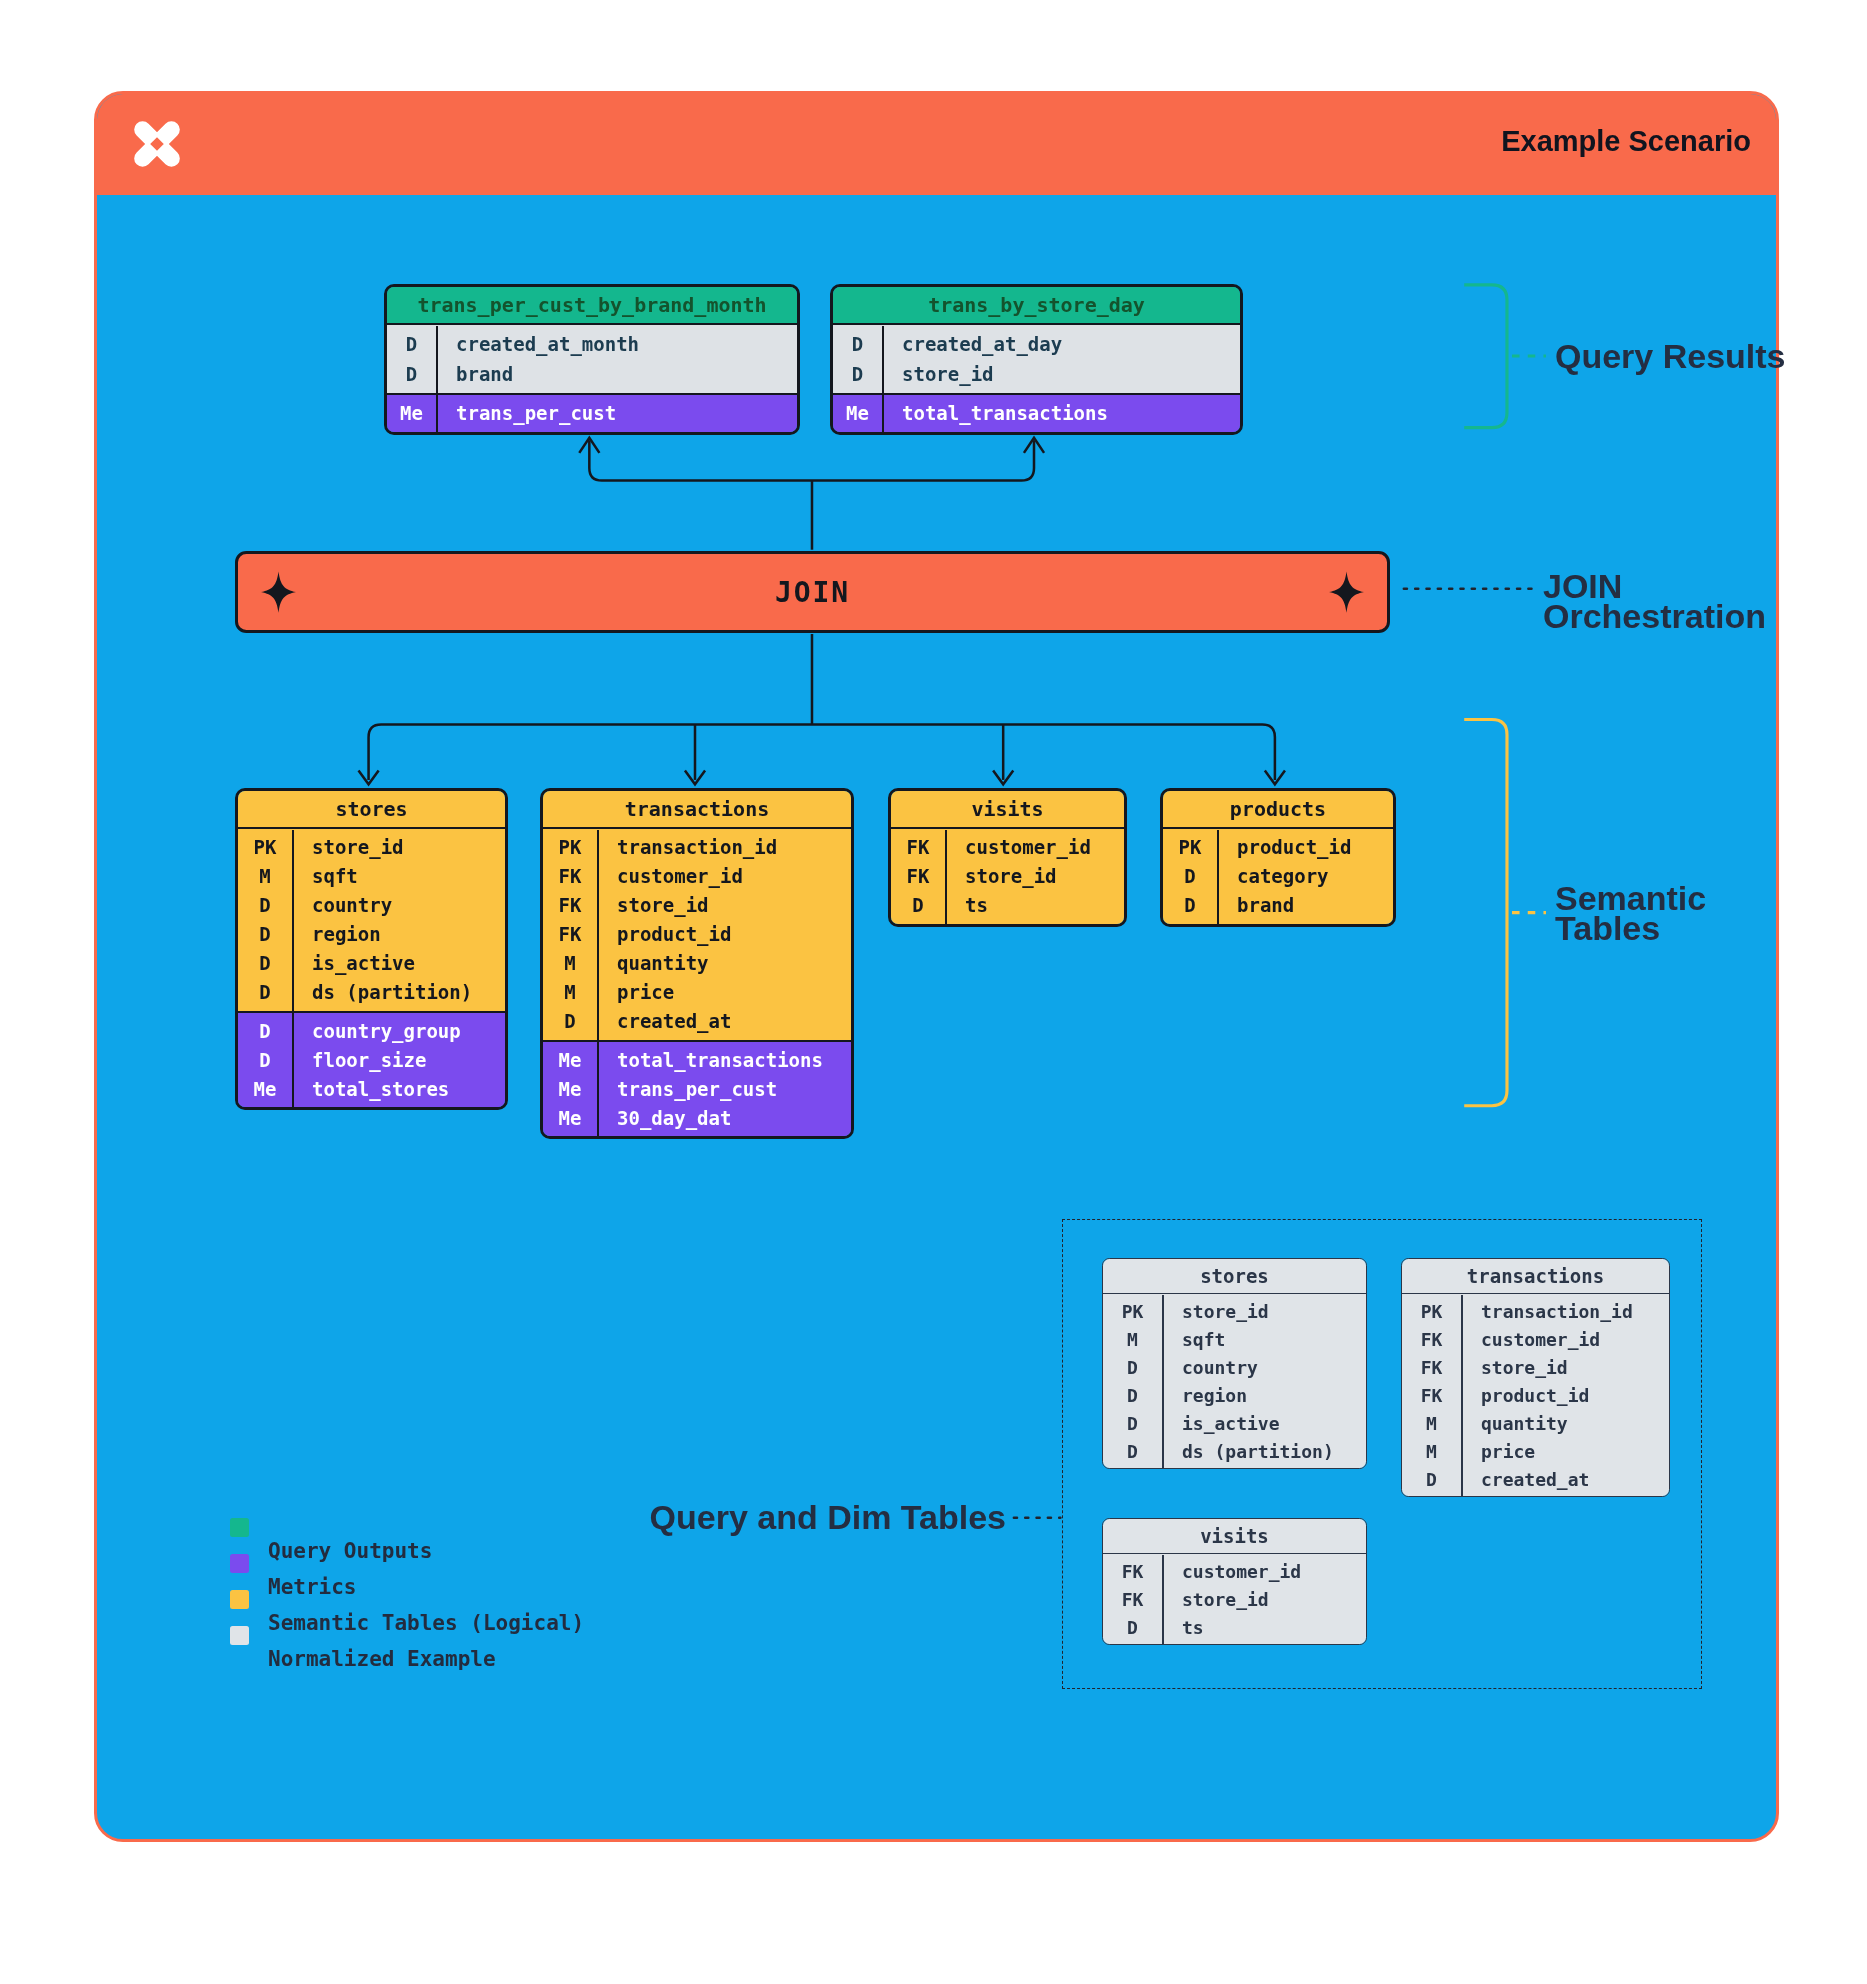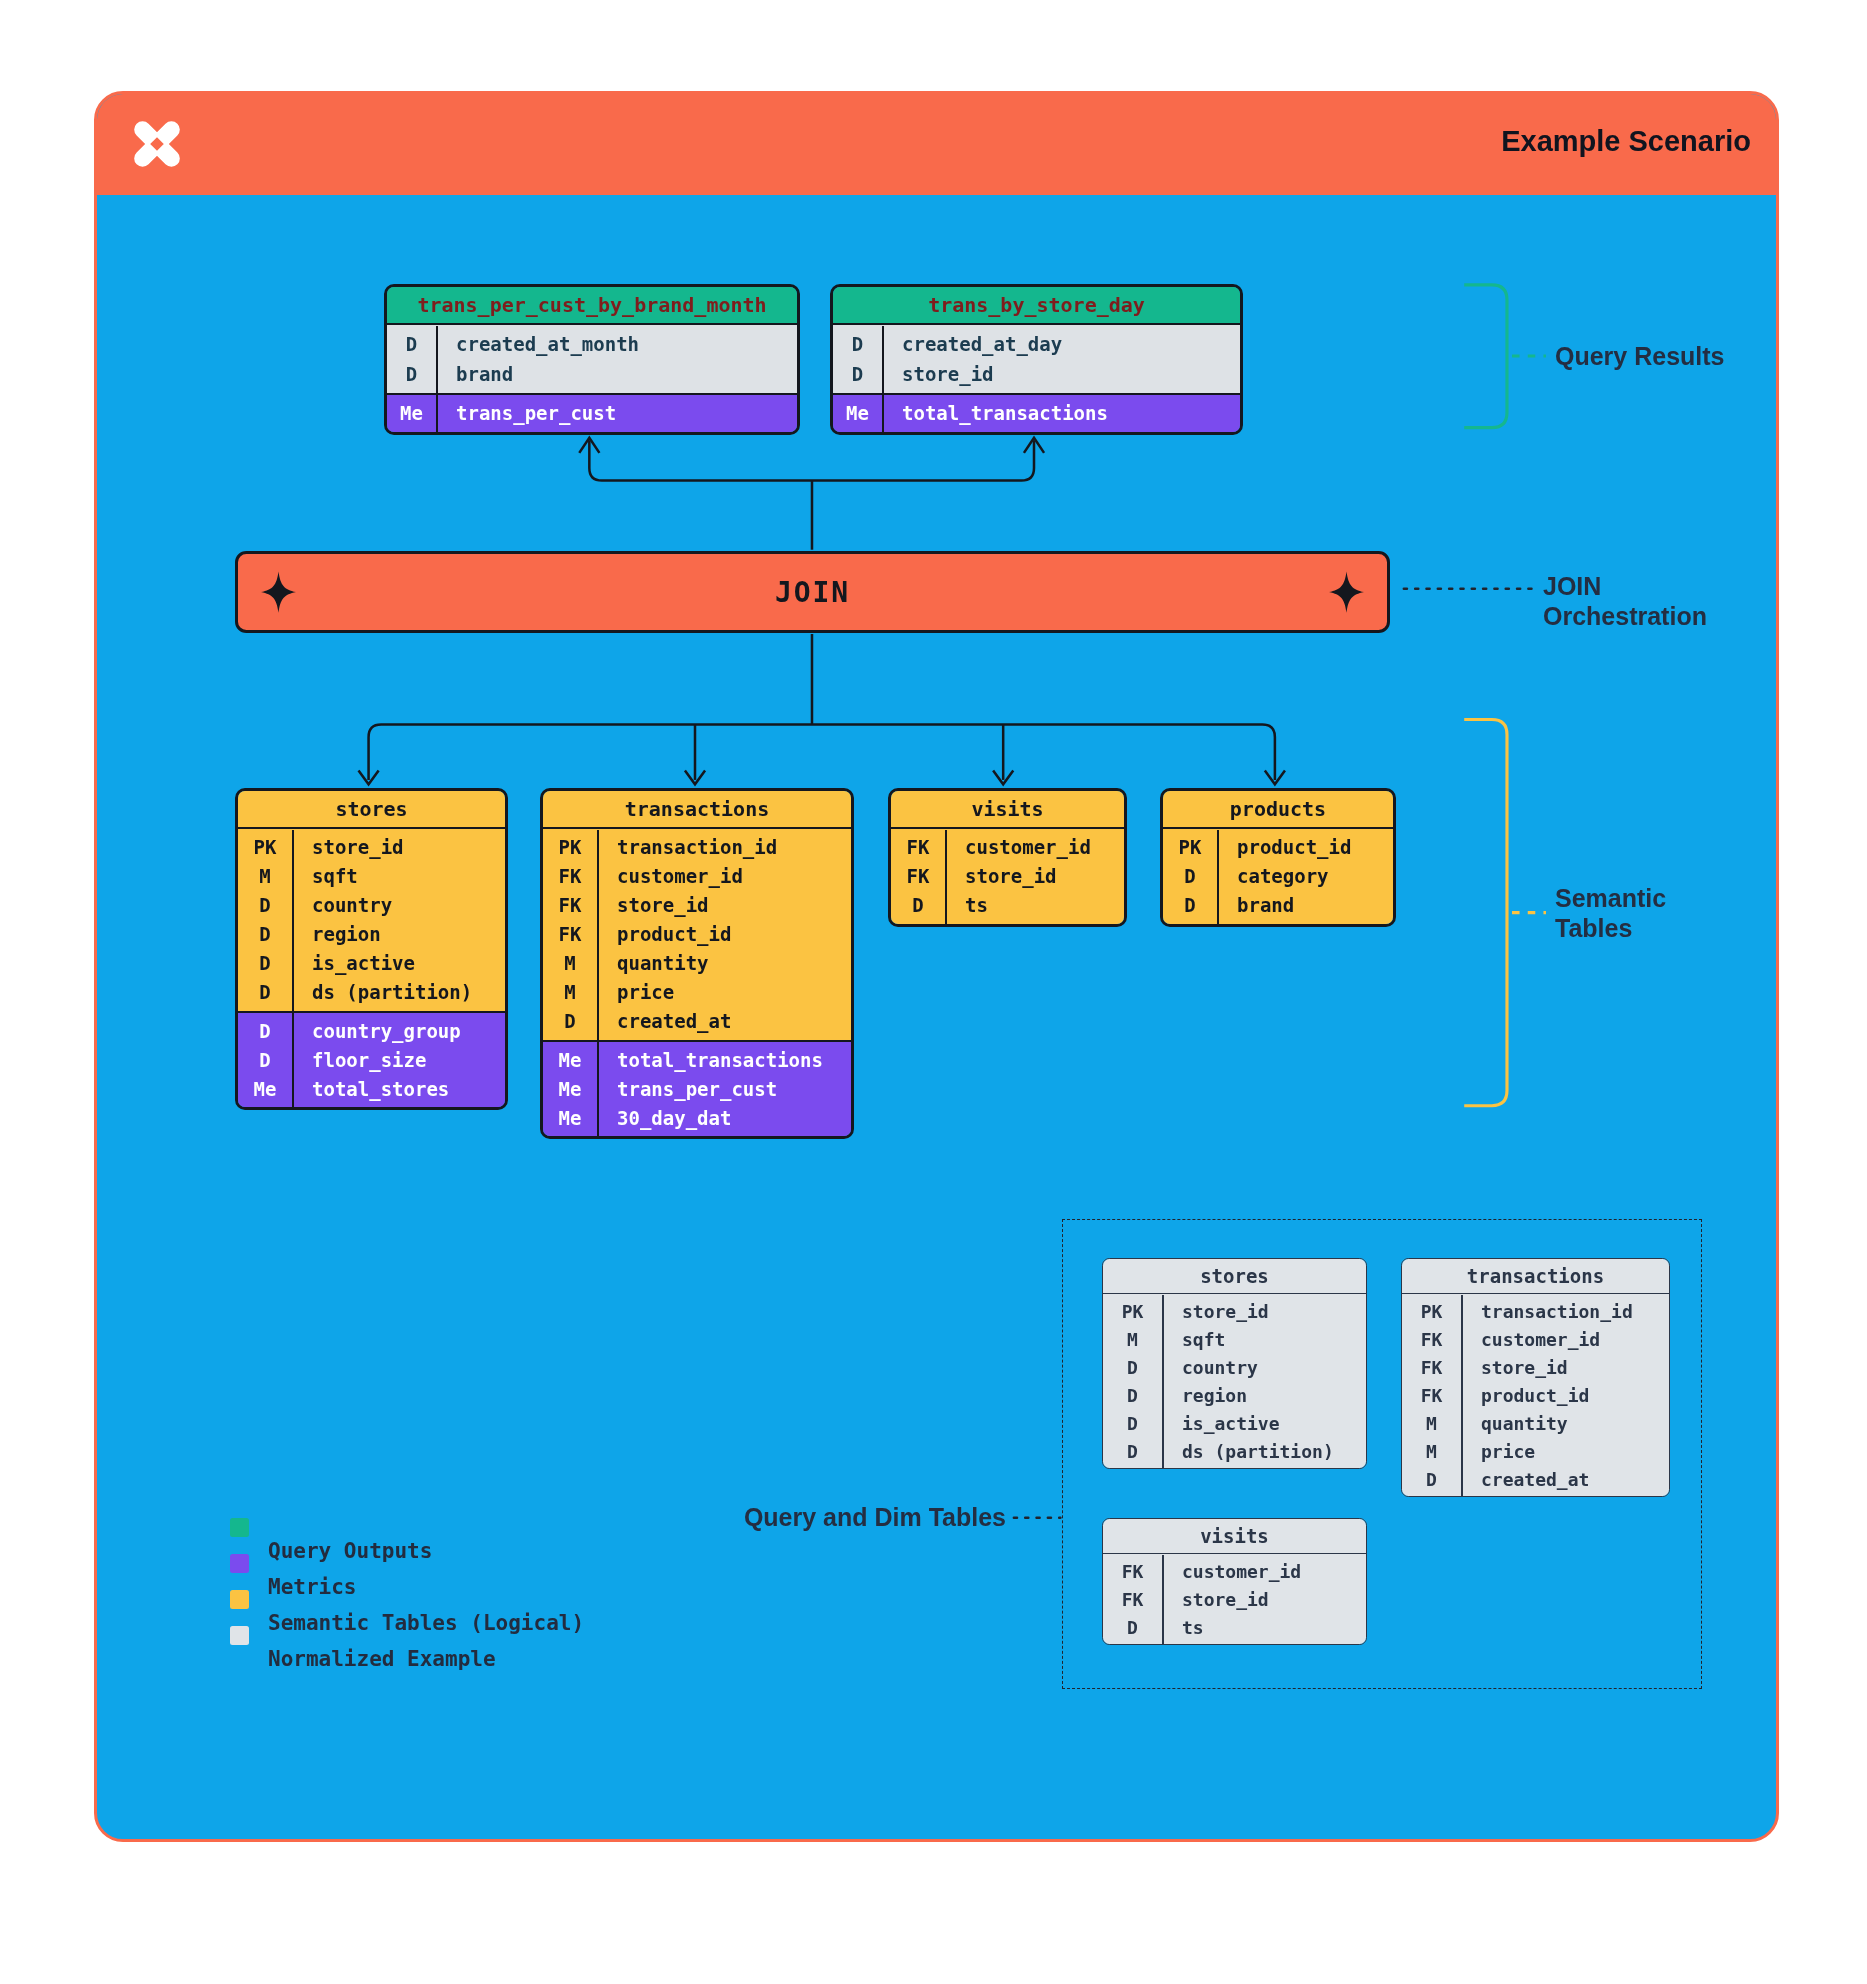--- a/index.html
+++ b/index.html
@@ -24,21 +24,21 @@
   .dtable{position:absolute;border:3.1px solid #14171E;border-radius:10px;overflow:hidden;
           display:flex;flex-direction:column;}
   .dtable .thead{flex:none;display:flex;align-items:center;justify-content:center;
           font-weight:bold;border-bottom:2.5px solid #14171E;}
   .sec{flex:none;padding:3.8px 0;position:relative;}
   .row{display:flex;align-items:center;}
   .key{flex:none;display:flex;justify-content:center;font-weight:bold;}
   .nm{flex:1;padding-left:20px;font-weight:bold;white-space:nowrap;}
   .vdiv{position:absolute;top:0;bottom:0;width:1.9px;background:#14171E;}
   
-  .qt .thead{height:36px;background:#14B78E;color:#7f1d1d;font-size:20px;}
+  .qt .thead{height:36px;background:#14B78E;color:#14532d;font-size:20px;}
   .qt .row{height:30px;font-size:19px;}
   .qt .sec-dim{background:#DEE2E6;color:#1C3C50;}
   .qt .sec-met{background:#7B4BEE;color:#ffffff;border-top:2.5px solid #14171E;}
   .qt .key{width:49px;}
   
   .st .thead{height:36px;background:#FBC342;color:#14171E;font-size:20px;}
   .st .row{height:29px;font-size:19px;}
   .st .sec-dim{background:#FBC342;color:#14171E;}
   .st .sec-met{background:#7B4BEE;color:#ffffff;border-top:2.5px solid #14171E;}
   .st .key{width:54px;}
@@ -53,21 +53,21 @@
   .join-bar{position:absolute;left:235px;top:551px;width:1155px;height:82px;background:#F96A4B;
         border:3.1px solid #14171E;border-radius:11.3px;display:flex;align-items:center;
         justify-content:space-between;padding:0 22.6px;box-sizing:border-box;}
   .join-label{position:absolute;left:0;right:0;text-align:center;font-weight:bold;font-size:28px;
         color:#14171E;letter-spacing:1.9px;}
   
   .dotted-box{position:absolute;left:1062px;top:1219px;width:638px;height:468px;
         border:1.9px dashed #20242E;}
   
   .ann{position:absolute;font-family:"Liberation Sans",sans-serif;font-weight:bold;
-        font-size:25px;color:#242E42;line-height:30px;}
+        font-size:34px;color:#242E42;line-height:30px;}
   
   .legend{position:absolute;left:230px;top:1509px;}
   .legend-item{display:flex;align-items:center;height:36px;}
   .swatch{width:19px;height:19px;border-radius:2.5px;margin-right:19px;flex:none;}
   .legend-text{font-weight:bold;font-size:21px;color:#232C3F;white-space:nowrap;margin-top:48px;}
 </style>
 </head>
 <body>
 
 <div class="canvas">

